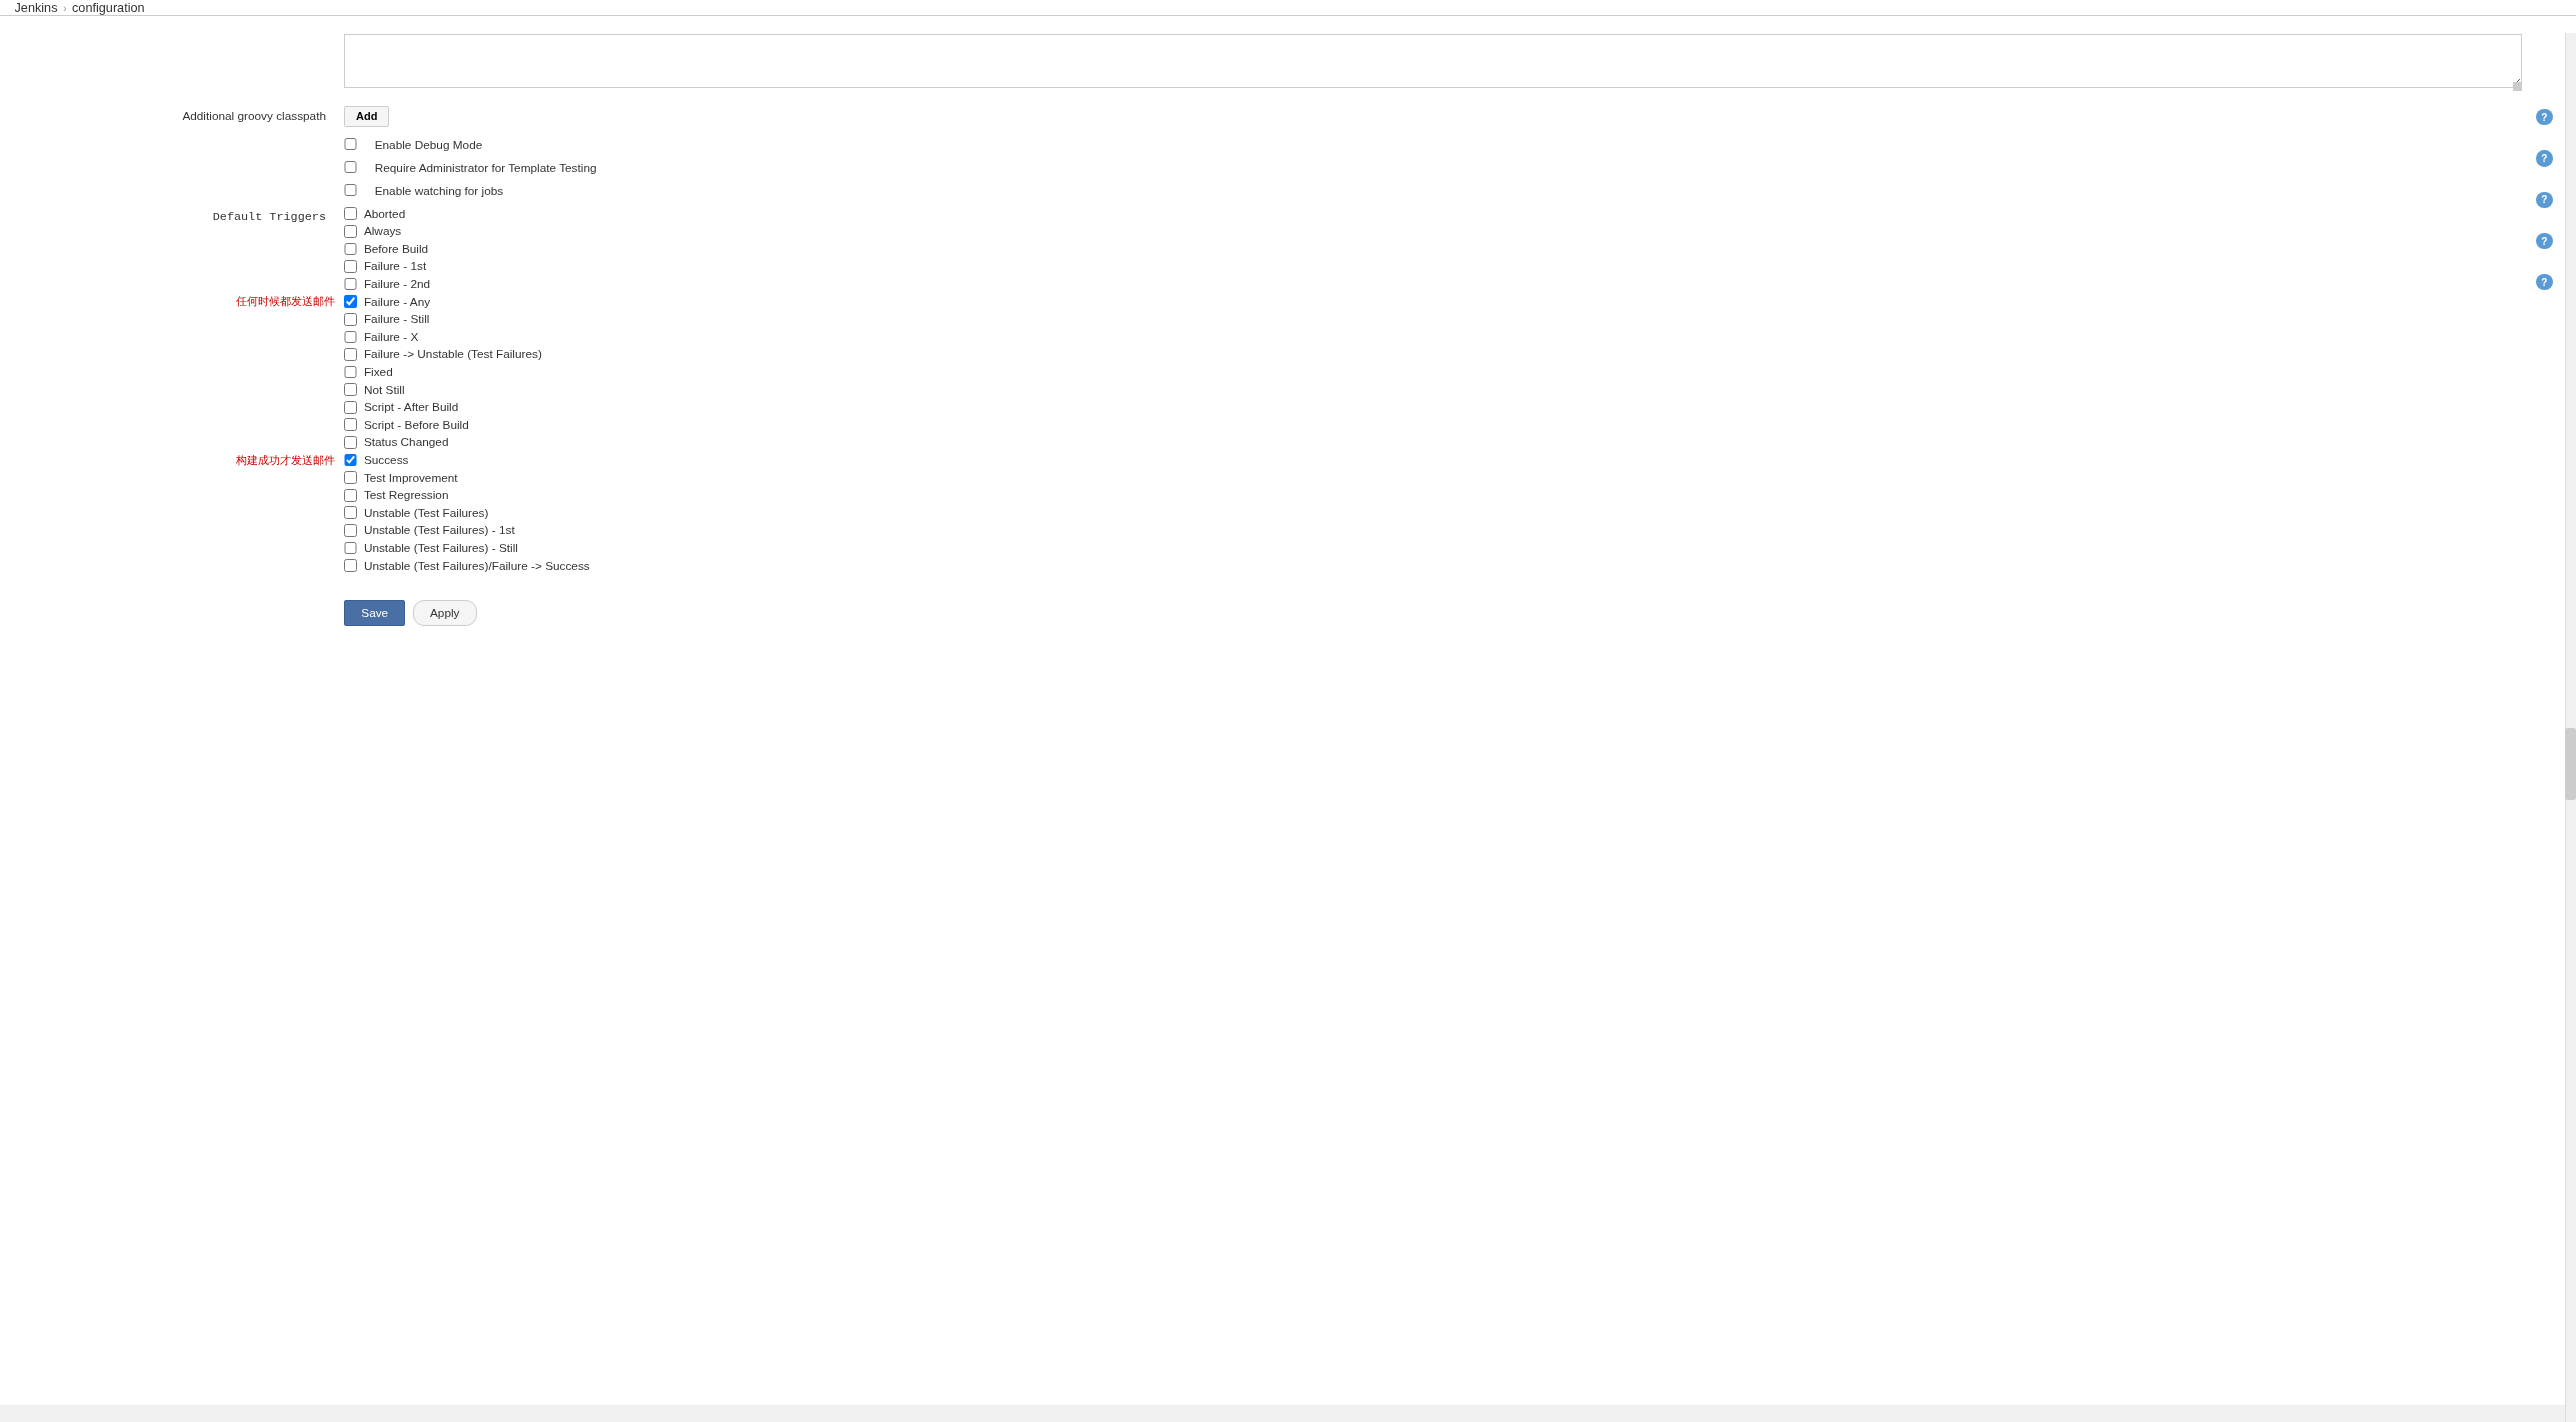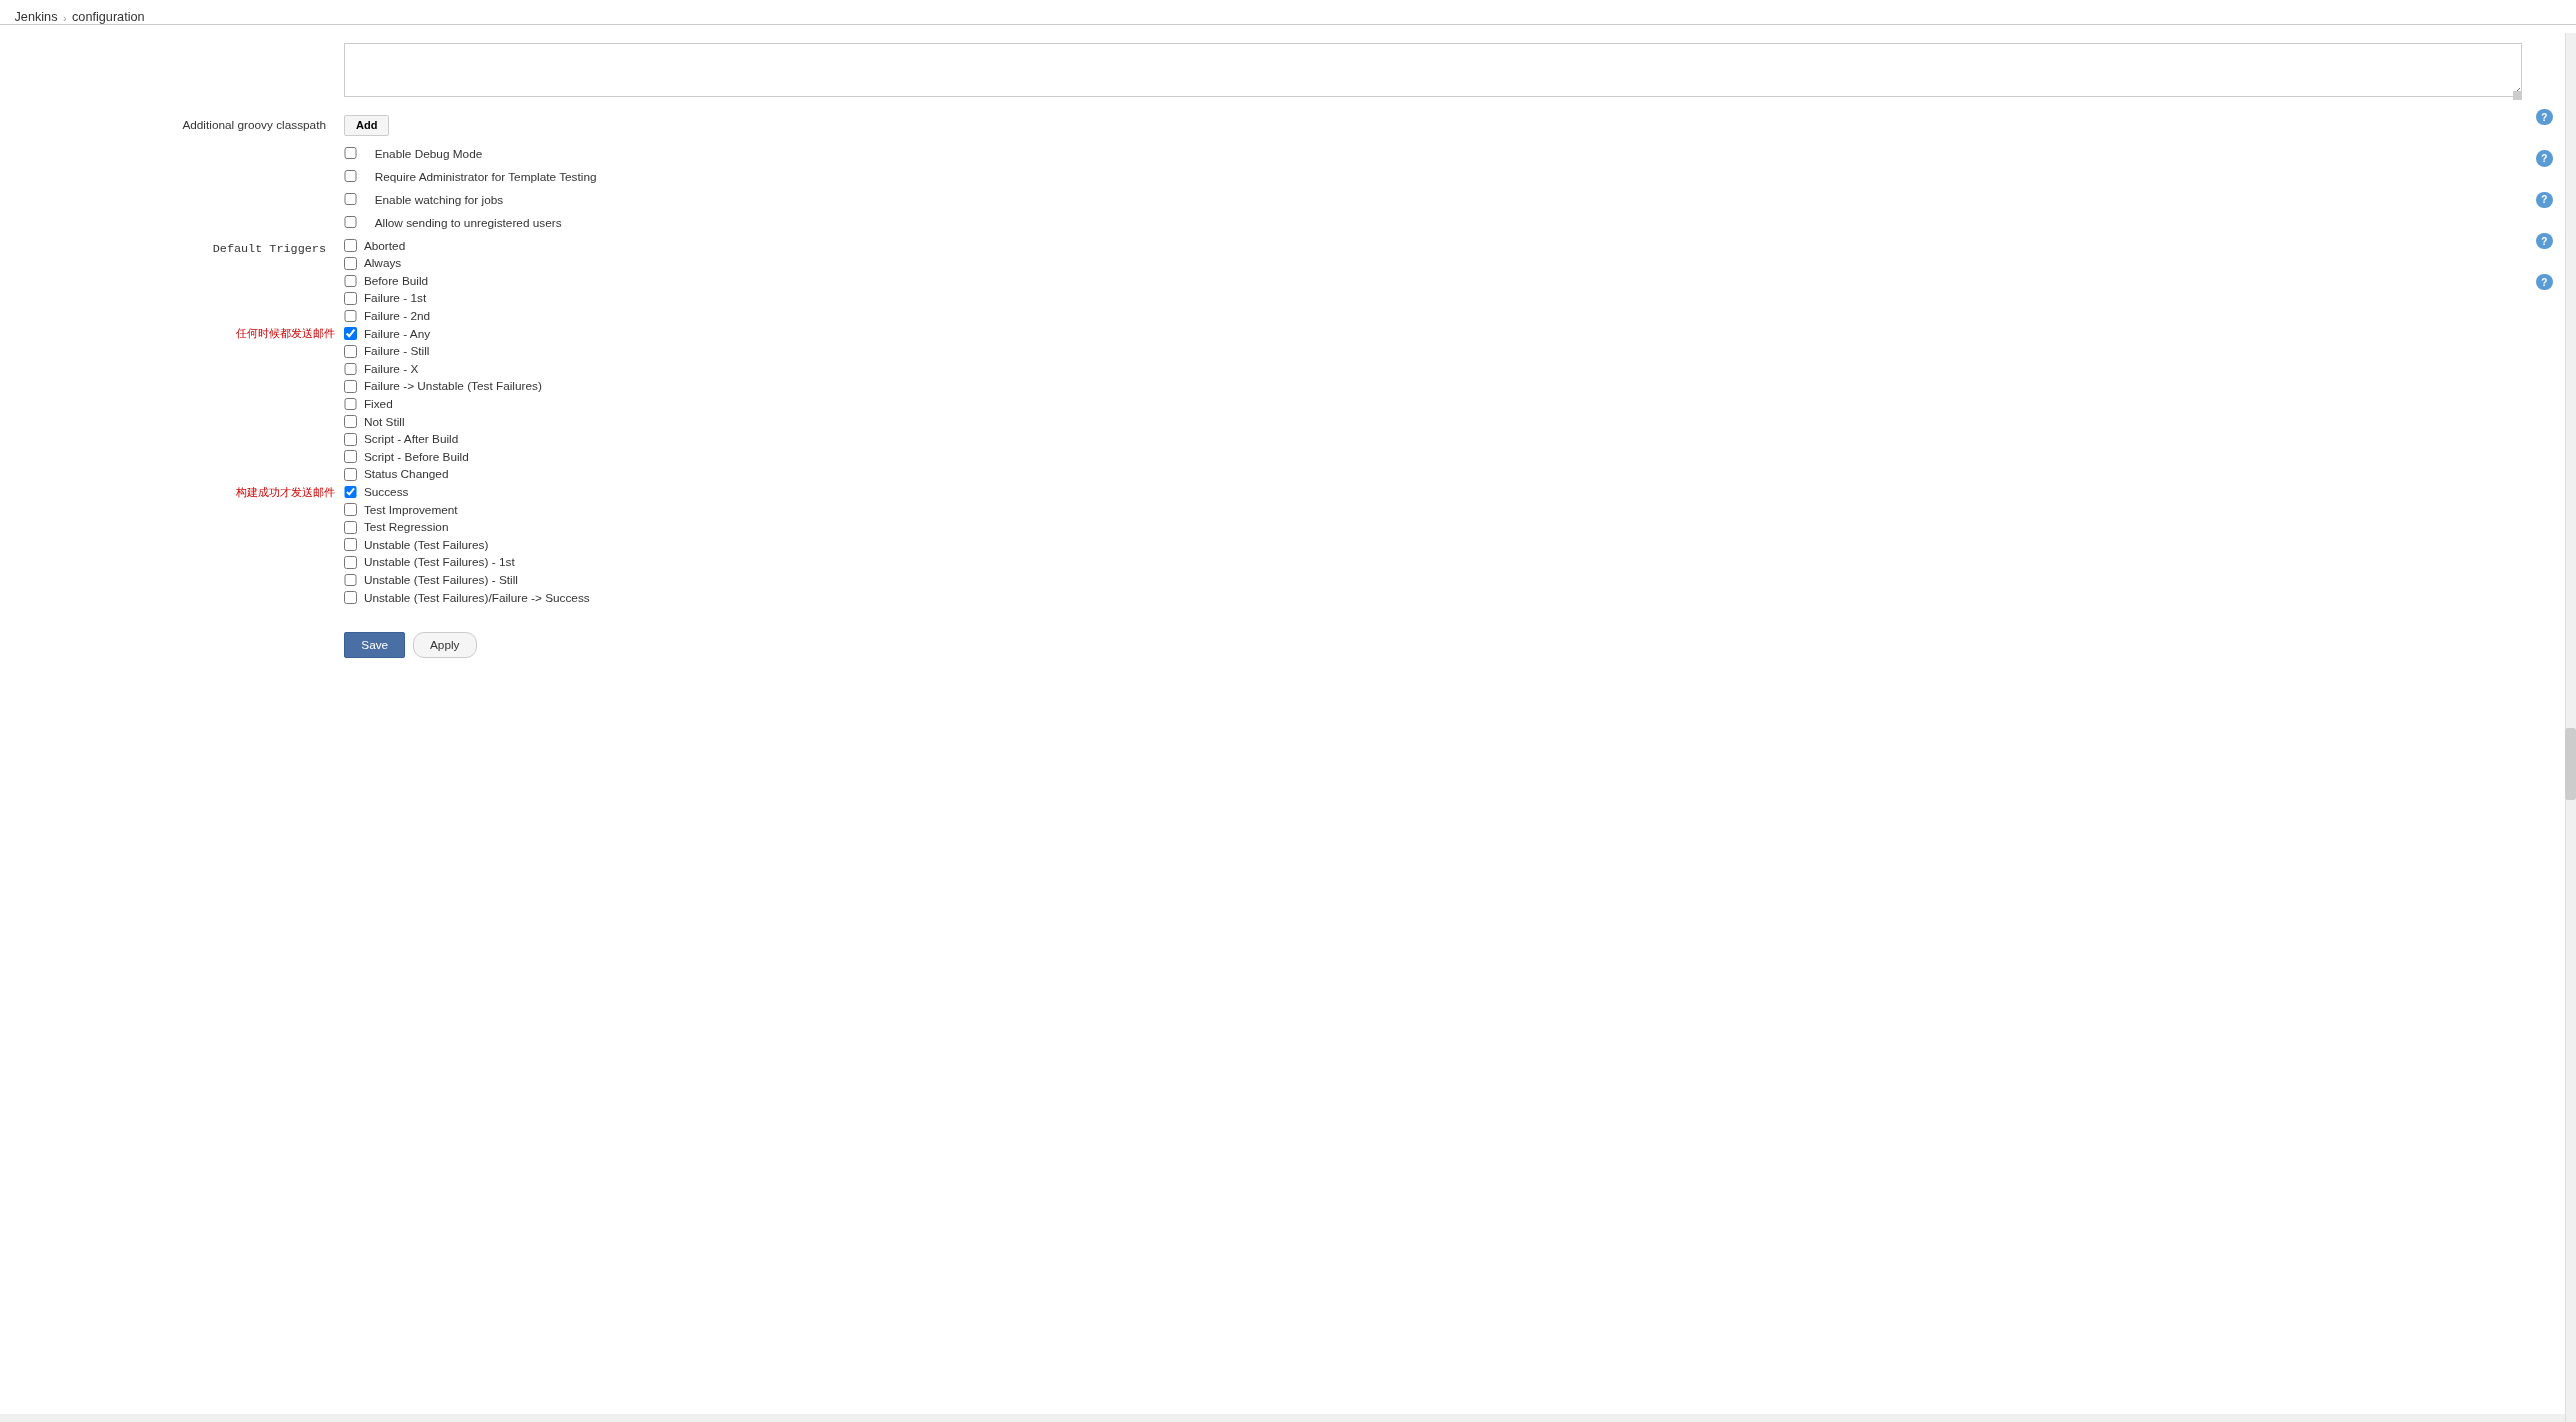--- a/index.html
+++ b/index.html
@@ -6,23 +6,23 @@
     body {
       font-family: Arial, sans-serif;
       font-size: 11.8px;
       background: #f0f0f0;
       color: #333;
     }
     .header {
       background: #fff;
       border-bottom: 0.9px solid #ccc;
       padding: 0 14.5px;
-      height: 25px;
-      display: flex;
-      align-items: flex-end;
+      height: 16px;
+      display: flex;
+      align-items: center;
       gap: 5.4px;
       font-size: 12.7px;
     }
     .header-arrow {
       color: #999;
       font-size: 11px;
     }
     .main-content {
       background: #fff;
       min-height: calc(100vh - 33px);
@@ -228,24 +228,20 @@
         <label for="enable-debug">Enable Debug Mode</label>
       </div>
       <div class="checkbox-row">
         <input type="checkbox" id="require-admin" style="">
         <label for="require-admin">Require Administrator for Template Testing</label>
       </div>
       <div class="checkbox-row">
         <input type="checkbox" id="enable-watching" style="">
         <label for="enable-watching">Enable watching for jobs</label>
       </div>
-      <div class="checkbox-row">
-        <input type="checkbox" id="allow-unregistered" style="">
-        <label for="allow-unregistered">Allow sending to unregistered users</label>
-      </div>
     </div>
 
   <div class="default-triggers-row">
     <div class="triggers-label">Default Triggers</div>
     <div class="triggers-list" id="triggers-list">
     <div class="trigger-item" style="position: relative;">
           <input type="checkbox" id="trigger-aborted" style="">
           <label for="trigger-aborted">Aborted</label>
         </div>
         <div class="trigger-item" style="position: relative;">

